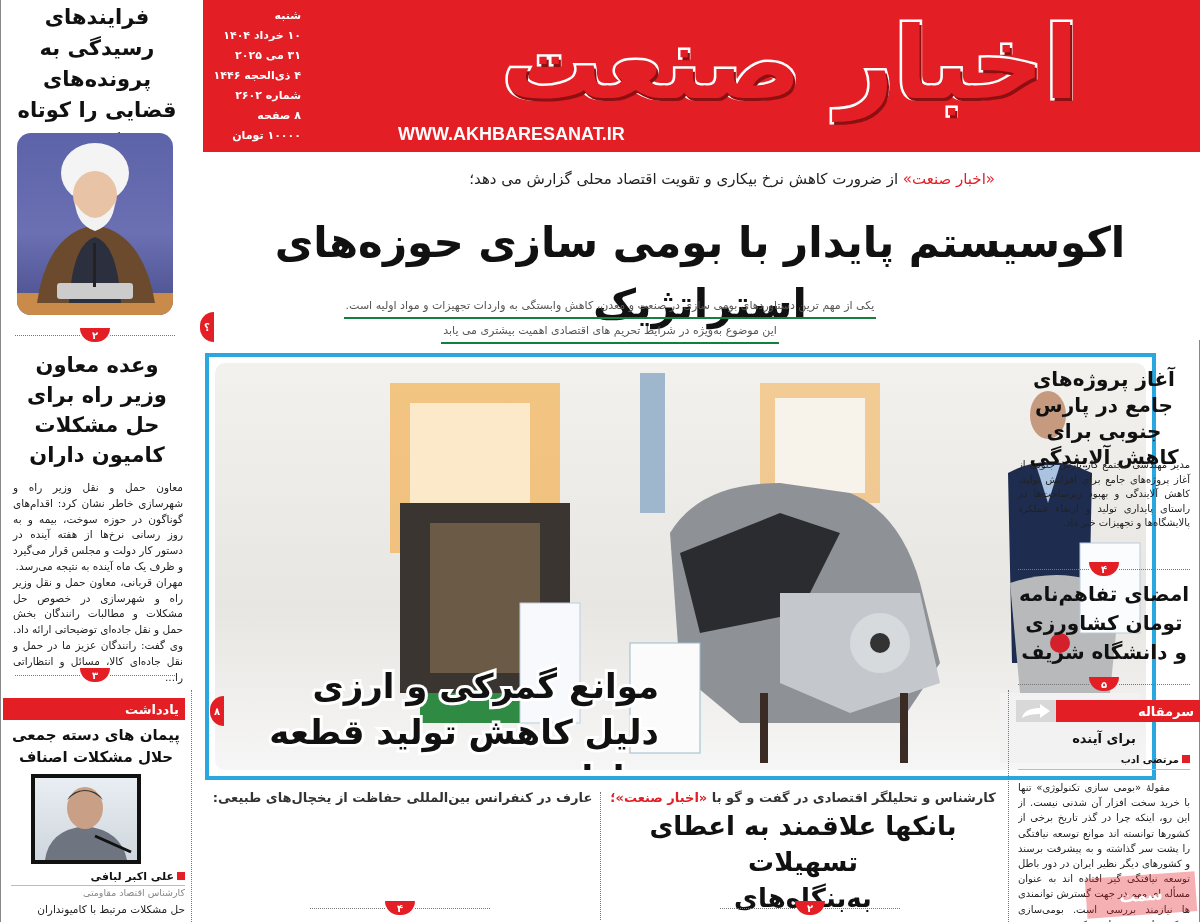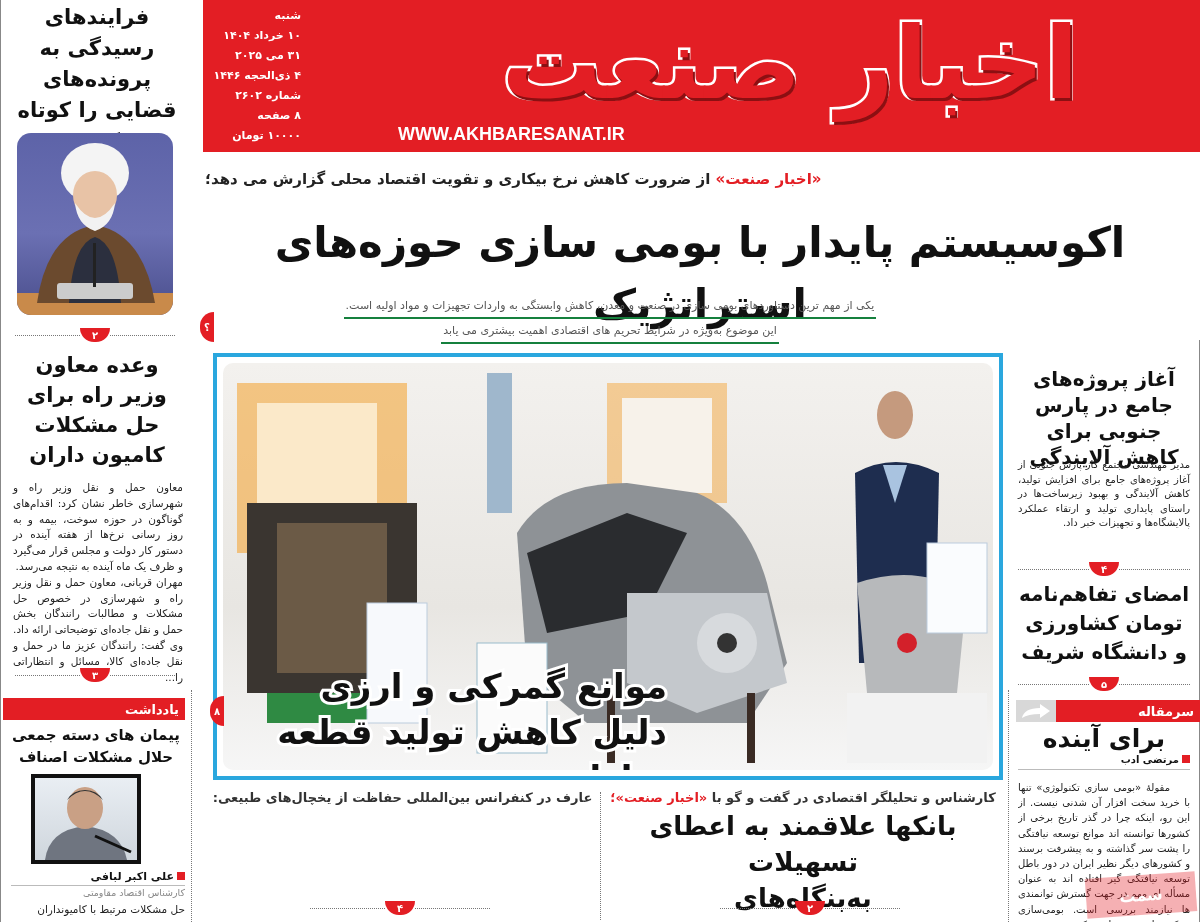--- a/index.html
+++ b/index.html
@@ -42,27 +42,27 @@
   }
 
   
   .section-bar { position: absolute; height: 22px; display: flex; }
   .section-bar .arrow-box { width: 40px; background: #d8d8d8; position: relative; }
   .section-bar .arrow-box svg { position: absolute; left: 4px; top: 3px; }
   .section-bar .label { flex: 1; background: #e31e24; color: #fff; font-size: 13px; font-weight: bold;
     padding-right: 6px; display: flex; align-items: center; }
 
   
-  .kicker { position: absolute; text-align: left; font-size: 15px; font-weight: bold; color: #222; }
+  .kicker { position: absolute; text-align: right; font-size: 15px; font-weight: normal; color: #222; }
   .kicker .red { color: #e31e24; }
   .headline { position: absolute; text-align: center; font-weight: bold; color: #111; }
 
   .lead-line { display: inline-block; border-bottom: 2px solid #15803d; font-size: 11px; color: #555; line-height: 22px; padding: 0 2px; }
 
-  #photo-frame { left: 205px; top: 353px; width: 790px; height: 427px; border: 4px solid #2aa7de; background: #fff; margin-left: 8px; }
+  #photo-frame { left: 205px; top: 353px; width: 951px; height: 427px; border: 4px solid #2aa7de; background: #fff; }
   #photo-inner { position: absolute; left: 6px; top: 6px; right: 6px; bottom: 6px; border-radius: 10px; overflow: hidden; }
 
   .photo-caption {
     position: absolute; left: 24px; top: 300px; width: 420px; text-align: right;
     font-size: 34px; font-weight: bold; line-height: 46px; color: #111;
     -webkit-text-stroke: 6px #fff; paint-order: stroke fill;
   }
 
   .side-badge {
     position: absolute; width: 14px; height: 30px; background: #e31e24; color: #fff; font-size: 10px; font-weight: bold;
@@ -251,20 +251,20 @@
   </div>
 
   <div class="section-bar" style="left:4px; top:360px; width:184px;">
     <div class="label">سرمقاله</div>
     <div class="arrow-box">
       <svg width="32" height="16" viewBox="0 0 32 16">
         <path d="M2 15 Q4 5 20 5 L20 1 L30 8 L20 15 L20 11 Q8 11 2 15Z" fill="#fff"></path>
       </svg>
     </div>
   </div>
-  <div class="col-title abs" style="left:4px; top:386px; width:176px; font-size:25px; line-height:26px;">برای آینده</div>
+  <div class="col-title abs" style="left:4px; top:386px; width:176px; font-size:13px; line-height:26px;">برای آینده</div>
   <div class="abs" style="left:6px; top:414px; width:172px; font-size:10px; font-weight:bold; text-align:right; border-bottom:1px solid #bbb; padding-bottom:4px;">
     <span style="display:inline-block; width:8px; height:8px; background:#e31e24; margin-left:3px;"></span><span>مرتضی ادب</span>
   </div>
   <div class="abs body-text" style="left:6px; top:440px; width:172px; font-size:10px; line-height:15.2px; text-indent:20px; overflow:hidden; height:142px;">مقولۀ «بومی سازی تکنولوژی» تنها با خرید سخت افزار آن شدنی نیست. از این رو، اینکه چرا در گذر تاریخ برخی از کشورها توانسته اند موانع توسعه نیافتگی را پشت سر گذاشته و به پیشرفت برسند و کشورهای دیگر نظیر ایران در دور باطل توسعه نیافتگی گیر افتاده اند به عنوان مسأله ای مهم در جهت گسترش توانمندی ها نیازمند بررسی است. بومی‌سازی حرکتی دانش‌محور است که در</div>
   <div class="watermark" style="left:74px; top:535px; width:110px; height:40px;">سمت</div>
 </div>
 <div class="vdots" style="left:1008px; top:690px; height:232px;"></div>
 
 </body></html>

